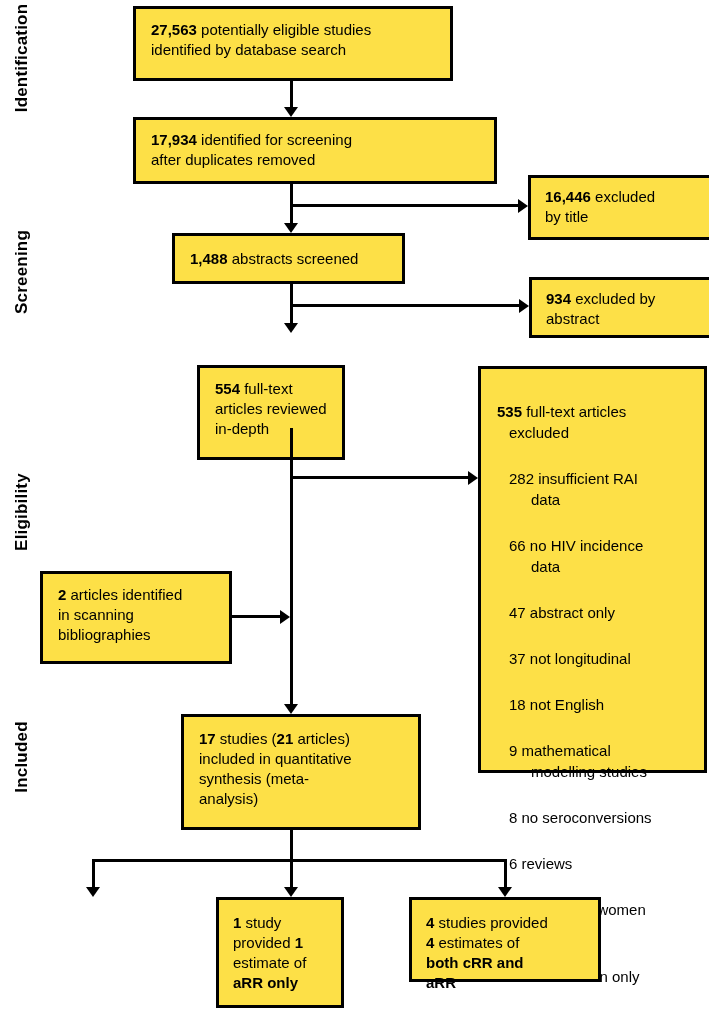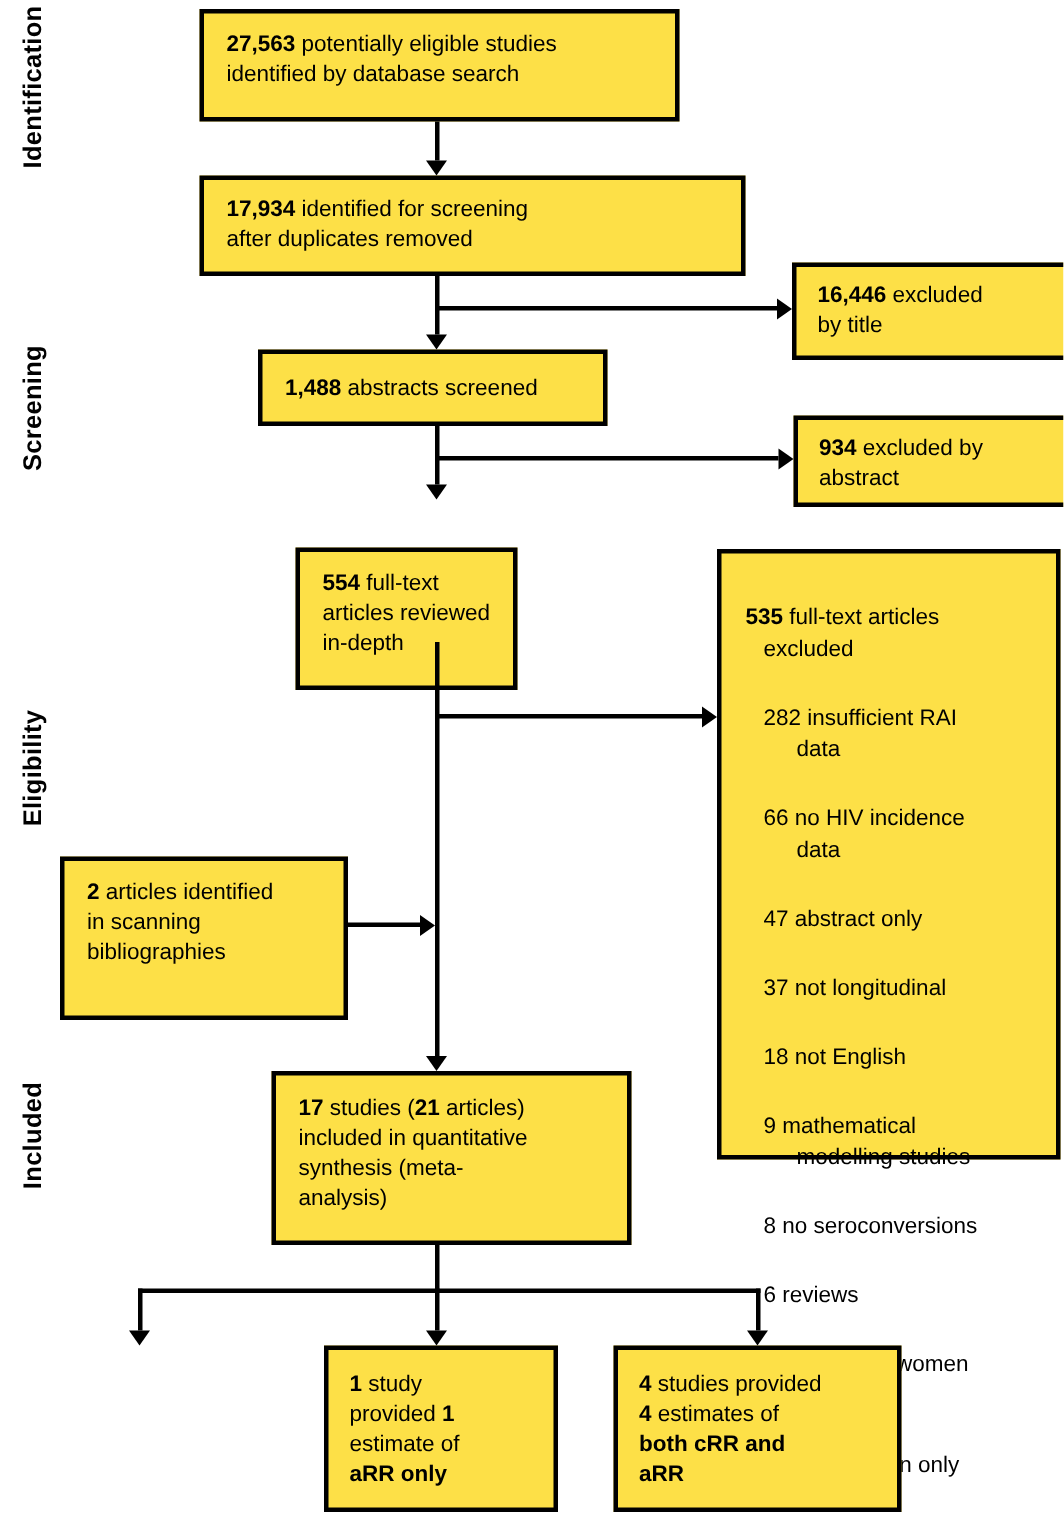--- a/index.html
+++ b/index.html
@@ -81,36 +81,36 @@
     <div class="excl-reason">18 not English</div>
     <div class="excl-reason">9 mathematical
 modelling studies</div>
     <div class="excl-reason">8 no seroconversions</div>
     <div class="excl-reason">6 reviews</div>
     <div class="excl-reason">5 no data for women
 only</div>
     <div class="excl-reason">3 HIV+ women only</div>
   </div>
 
-  <div class="box" style="left:40px;  top:571px; width:192px; height:109px;  padding:11px 24px 0 15px;"><b>2</b> articles identified
+  <div class="box" style="left:40px;  top:571px; width:192px; height:93px;  padding:11px 24px 0 15px;"><b>2</b> articles identified
 in scanning
 bibliographies</div>
 
   <div class="box" style="left:181px; top:714px; width:240px; height:116px; padding:12px 8px 0 15px;"><b>17</b> studies (<b>21</b> articles)
 included in quantitative
 synthesis (meta-
 analysis)</div>
 
 
-  <div class="box" style="left:216px; top:897px; width:156px; height:111px; padding:13px 6px 0 14px;"><b>1</b> study
+  <div class="box" style="left:216px; top:897px; width:128px; height:111px; padding:13px 6px 0 14px;"><b>1</b> study
 provided <b>1</b>
 estimate of
 <b>aRR only</b></div>
 
-  <div class="box" style="left:409px; top:897px; width:192px; height:111px; padding:13px 6px 0 14px;"><b>4</b> studies provided
+  <div class="box" style="left:409px; top:897px; width:192px; height:85px; padding:13px 6px 0 14px;"><b>4</b> studies provided
 <b>4</b> estimates of
 <b>both cRR and
 aRR</b></div>
 
   <div class="vline" style="left:290px; top:81px;  width:3px; height:26px;"></div>
   <div class="ah-down" style="left:284px; top:107px;"></div>
 
   <div class="vline" style="left:290px; top:184px; width:3px; height:39px;"></div>
   <div class="ah-down" style="left:284px; top:223px;"></div>
   <div class="hline" style="left:291px; top:204px; width:227px; height:3px;"></div>

